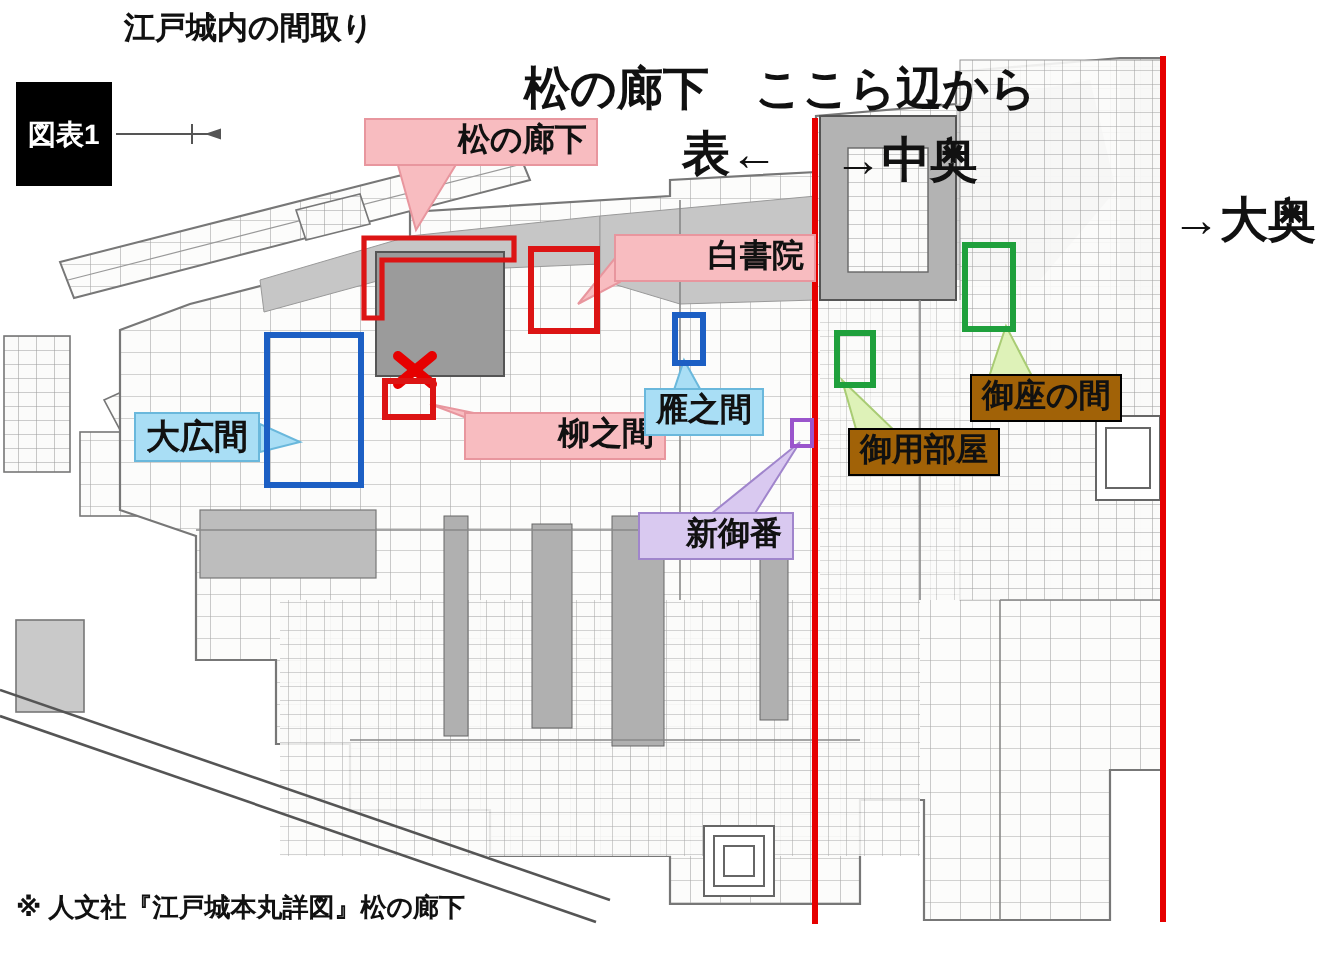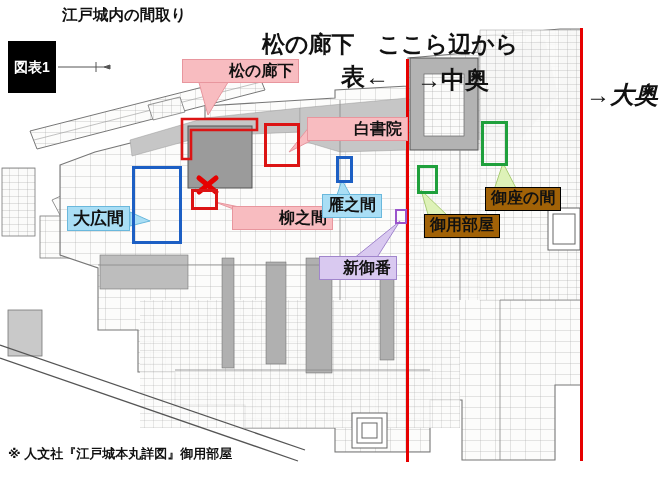--- a/index.html
+++ b/index.html
@@ -9,21 +9,21 @@
   }
   #basemap{position:absolute;left:0;top:0;width:670px;height:477px;}
   .abs{position:absolute;}
   
   .fig-badge{left:8px;top:5px;background:#000;color:#fff;font-weight:bold;font-size:14px;padding:17px 6px;line-height:1.3;margin-top:36px;}
   .fig-title{left:62px;top:5px;font-weight:bold;font-size:15.5px;line-height:1.3;}
   
   .big-note{left:262px;top:29px;font-weight:bold;font-size:23px;white-space:nowrap;}
   .omote{left:341px;top:61px;font-weight:bold;font-size:24px;white-space:nowrap;}
   .nakaoku{left:417px;top:64px;font-weight:bold;font-size:24px;white-space:nowrap;}
-  .oooku{left:586px;top:79px;font-weight:bold;font-size:24px;white-space:nowrap;font-style:italic;}
+  .oooku{left:586px;top:94px;font-weight:bold;font-size:24px;white-space:nowrap;}
   
   .red-line{width:3px;background:#e60000;}
   #red-line-1{left:406px;top:59px;height:403px;}
   #red-line-2{left:580px;top:28px;height:433px;}
   
   .obox{position:absolute;background:transparent;}
   .obox.red{border:3px solid #dc1414;}
   .obox.blue{border:3px solid #1c5fc4;}
   .obox.green{border:3px solid #1fa03c;}
   .obox.purple{border:2px solid #9a55cc;}
@@ -167,15 +167,15 @@
 
   <div class="rlabel pink" id="lbl-matsu">松の廊下</div>
   <div class="rlabel pink" id="lbl-shiro">白書院</div>
   <div class="rlabel lblue" id="lbl-ohiroma">大広間</div>
   <div class="rlabel pink" id="lbl-yanagi">柳之間</div>
   <div class="rlabel lblue" id="lbl-gan">雁之間</div>
   <div class="rlabel lpurple" id="lbl-shingoban">新御番</div>
   <div class="rlabel lgreen" id="lbl-goyo">御用部屋</div>
   <div class="rlabel lgreen" id="lbl-goza">御座の間</div>
 
-  <div class="abs attribution">※ 人文社『江戸城本丸詳図』御用部屋</div>
+  <div class="abs attribution">※ 人文社『江戸城本丸詳図』松の廊下</div>
 
 </div>
 
 </body></html>

